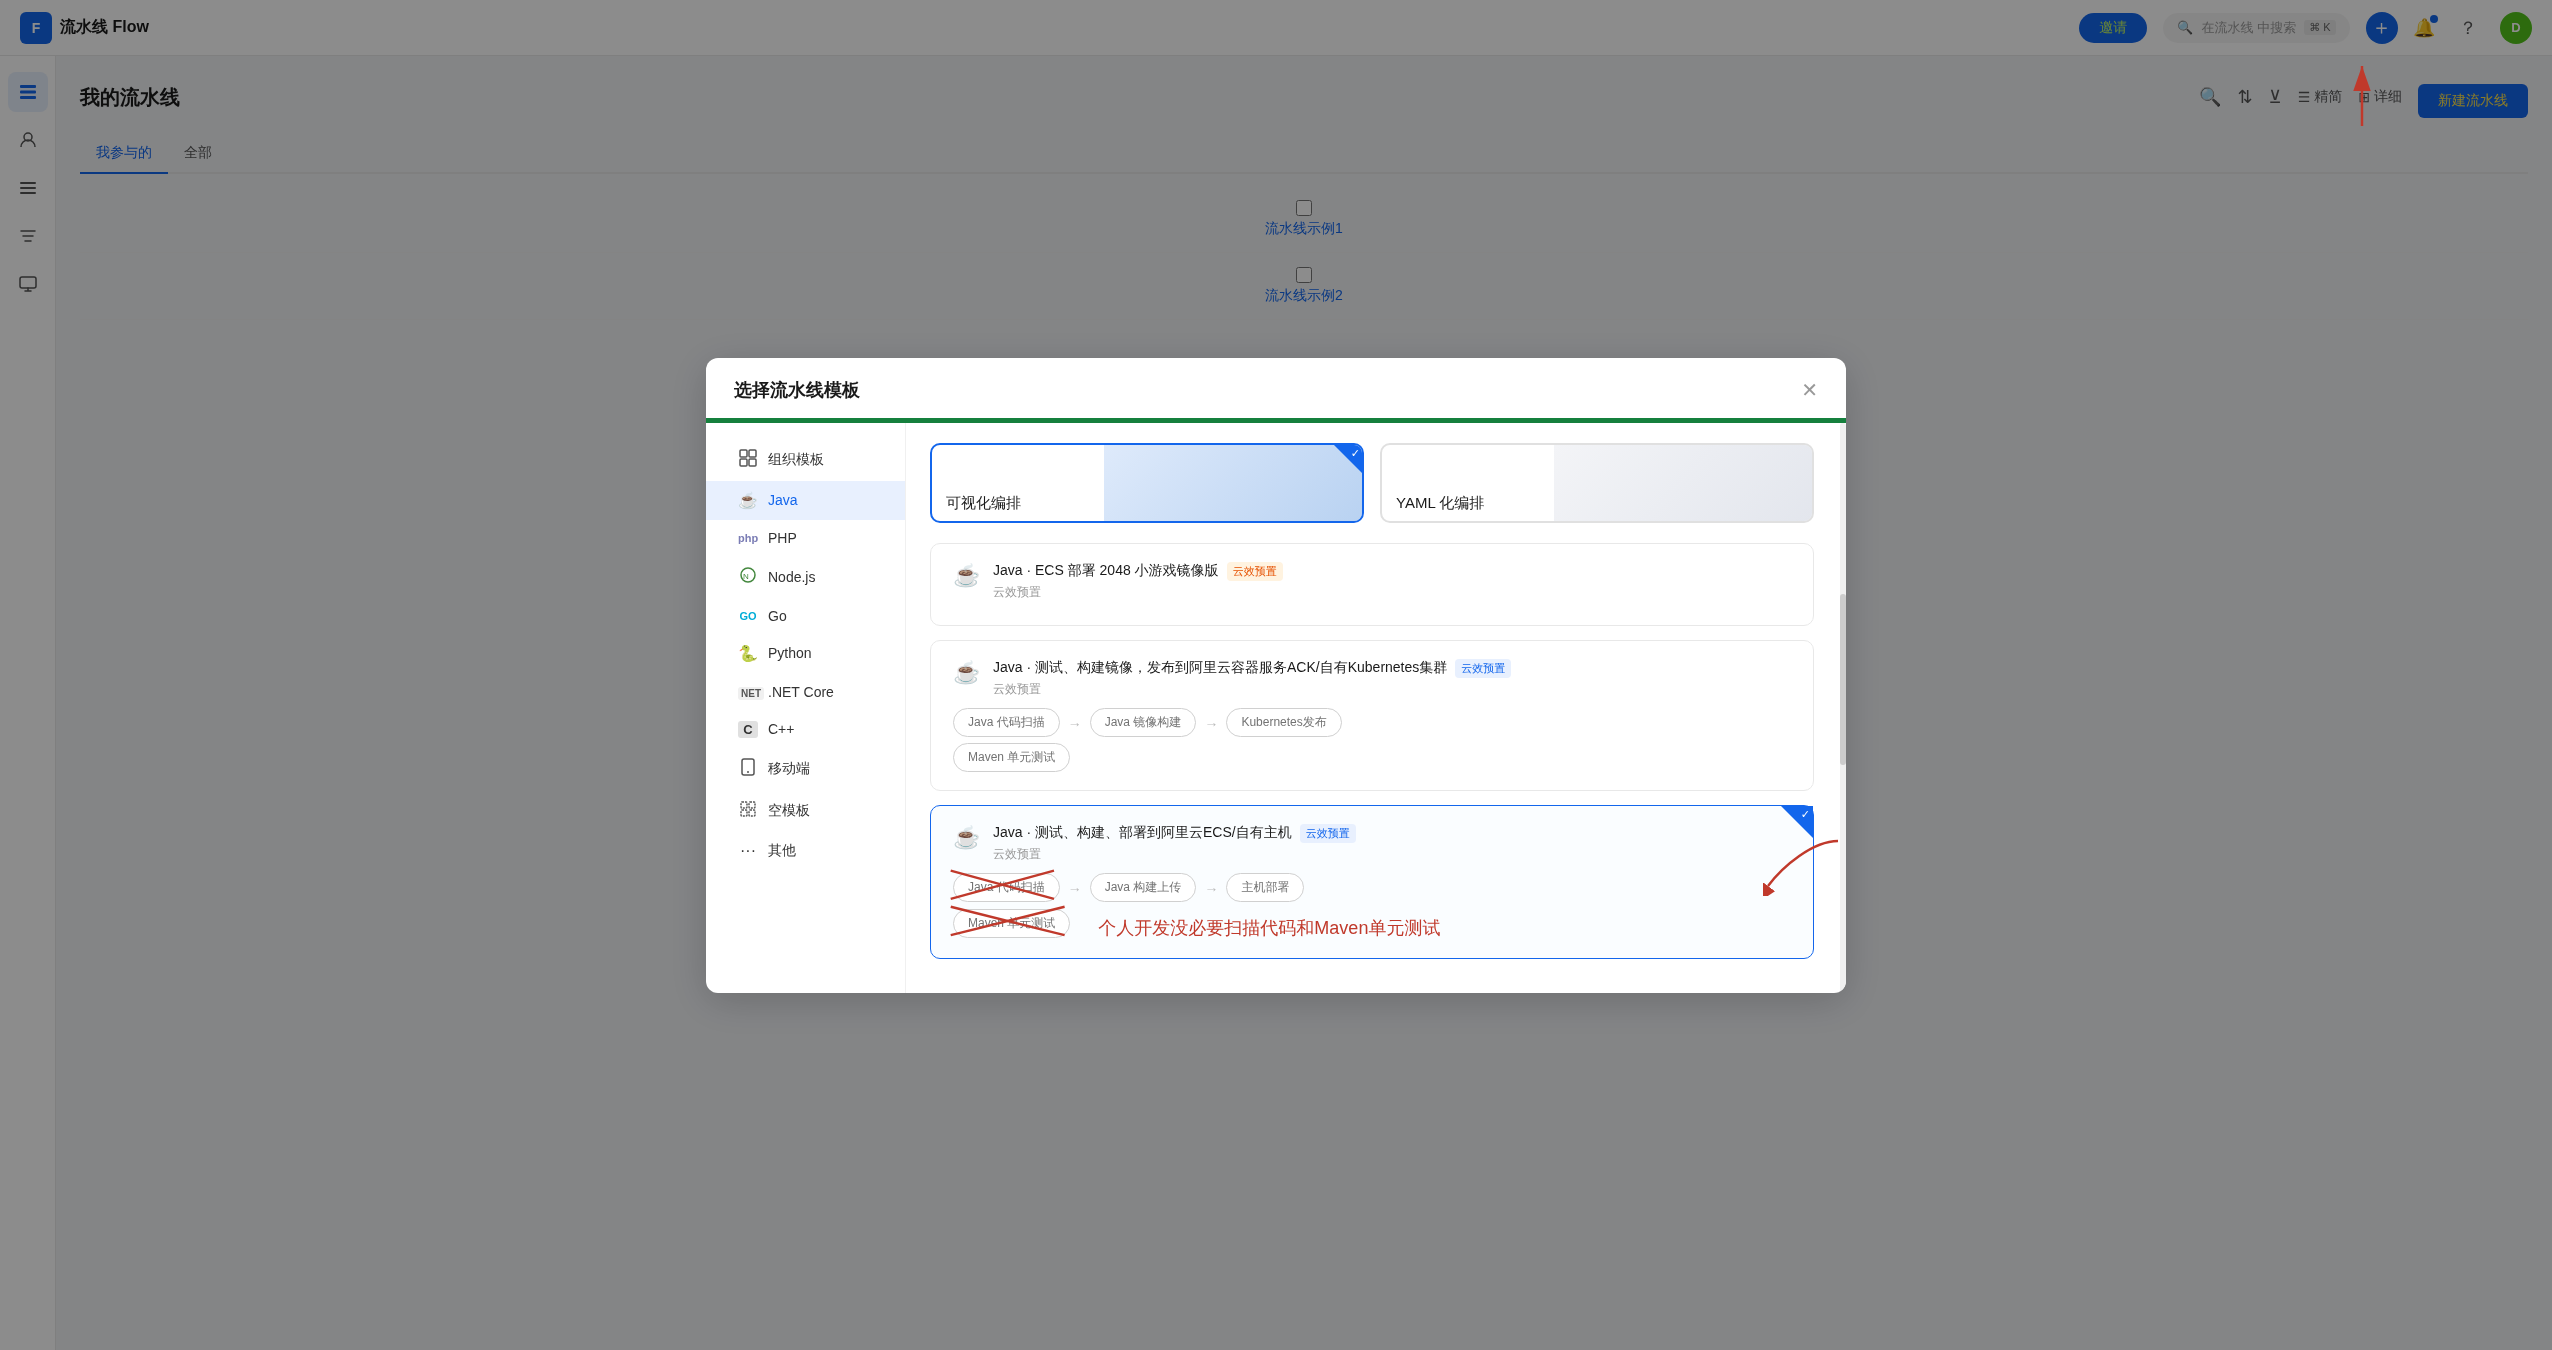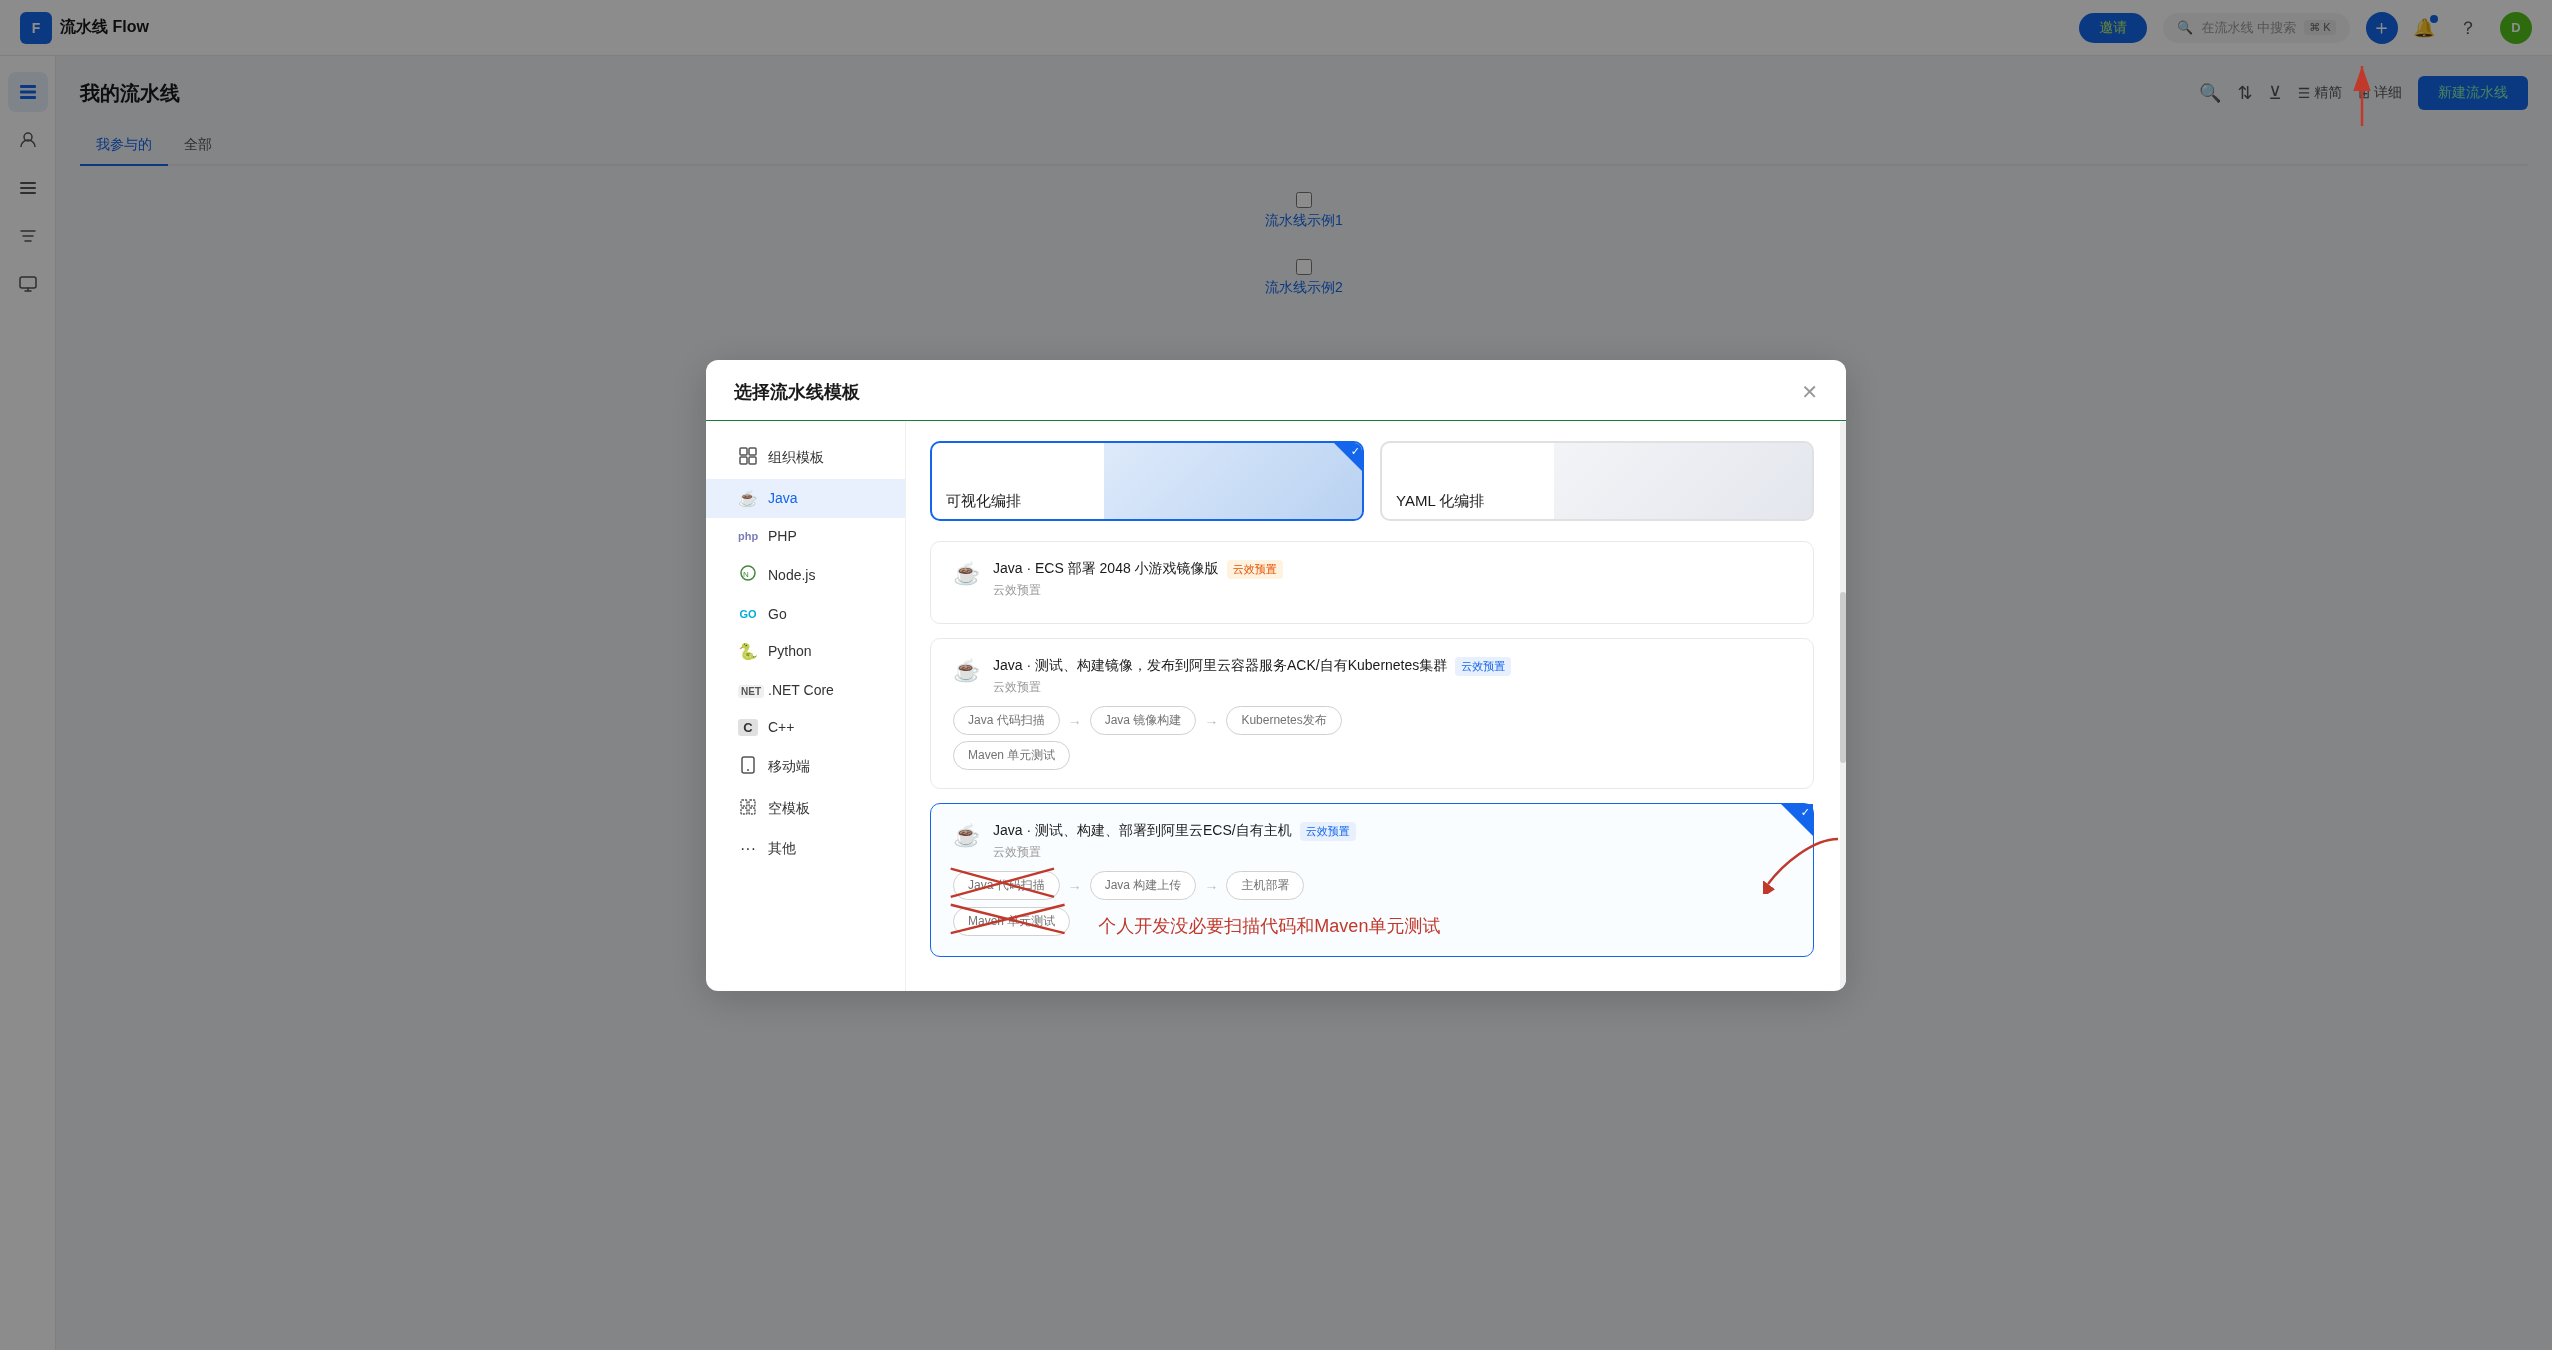--- a/index.html
+++ b/index.html
@@ -164,27 +164,28 @@
     .view-toggle {
       display: flex;
       align-items: center;
       gap: 4px;
       font-size: 14px;
       color: #555;
       cursor: pointer;
     }
     .btn-new-pipeline {
       background: #1366EC;
-      color: #86efac;
+      color: #fde047;
       border: none;
       border-radius: 6px;
       padding: 8px 20px;
       font-size: 14px;
       cursor: pointer;
       font-weight: 500;
+      margin-top: 8px;
     }
 
     .tabs-row {
       display: flex;
       border-bottom: 2px solid #e8e8e8;
       margin-bottom: 0;
     }
     .tab {
       padding: 10px 16px;
       font-size: 14px;
@@ -239,21 +240,21 @@
       max-height: 820px;
       display: flex;
       flex-direction: column;
       overflow: hidden;
       box-shadow: 0 8px 40px rgba(0,0,0,0.18);
     }
     .modal-header {
       display: flex;
       align-items: center;
       padding: 20px 28px 16px;
-      border-bottom: 1px solid #15803d;
+      border-bottom: 5px solid #15803d;
     }
     .modal-title {
       font-size: 18px;
       font-weight: 600;
       color: #1a1a1a;
       flex: 1;
     }
     .modal-close {
       font-size: 20px;
       color: #999;

